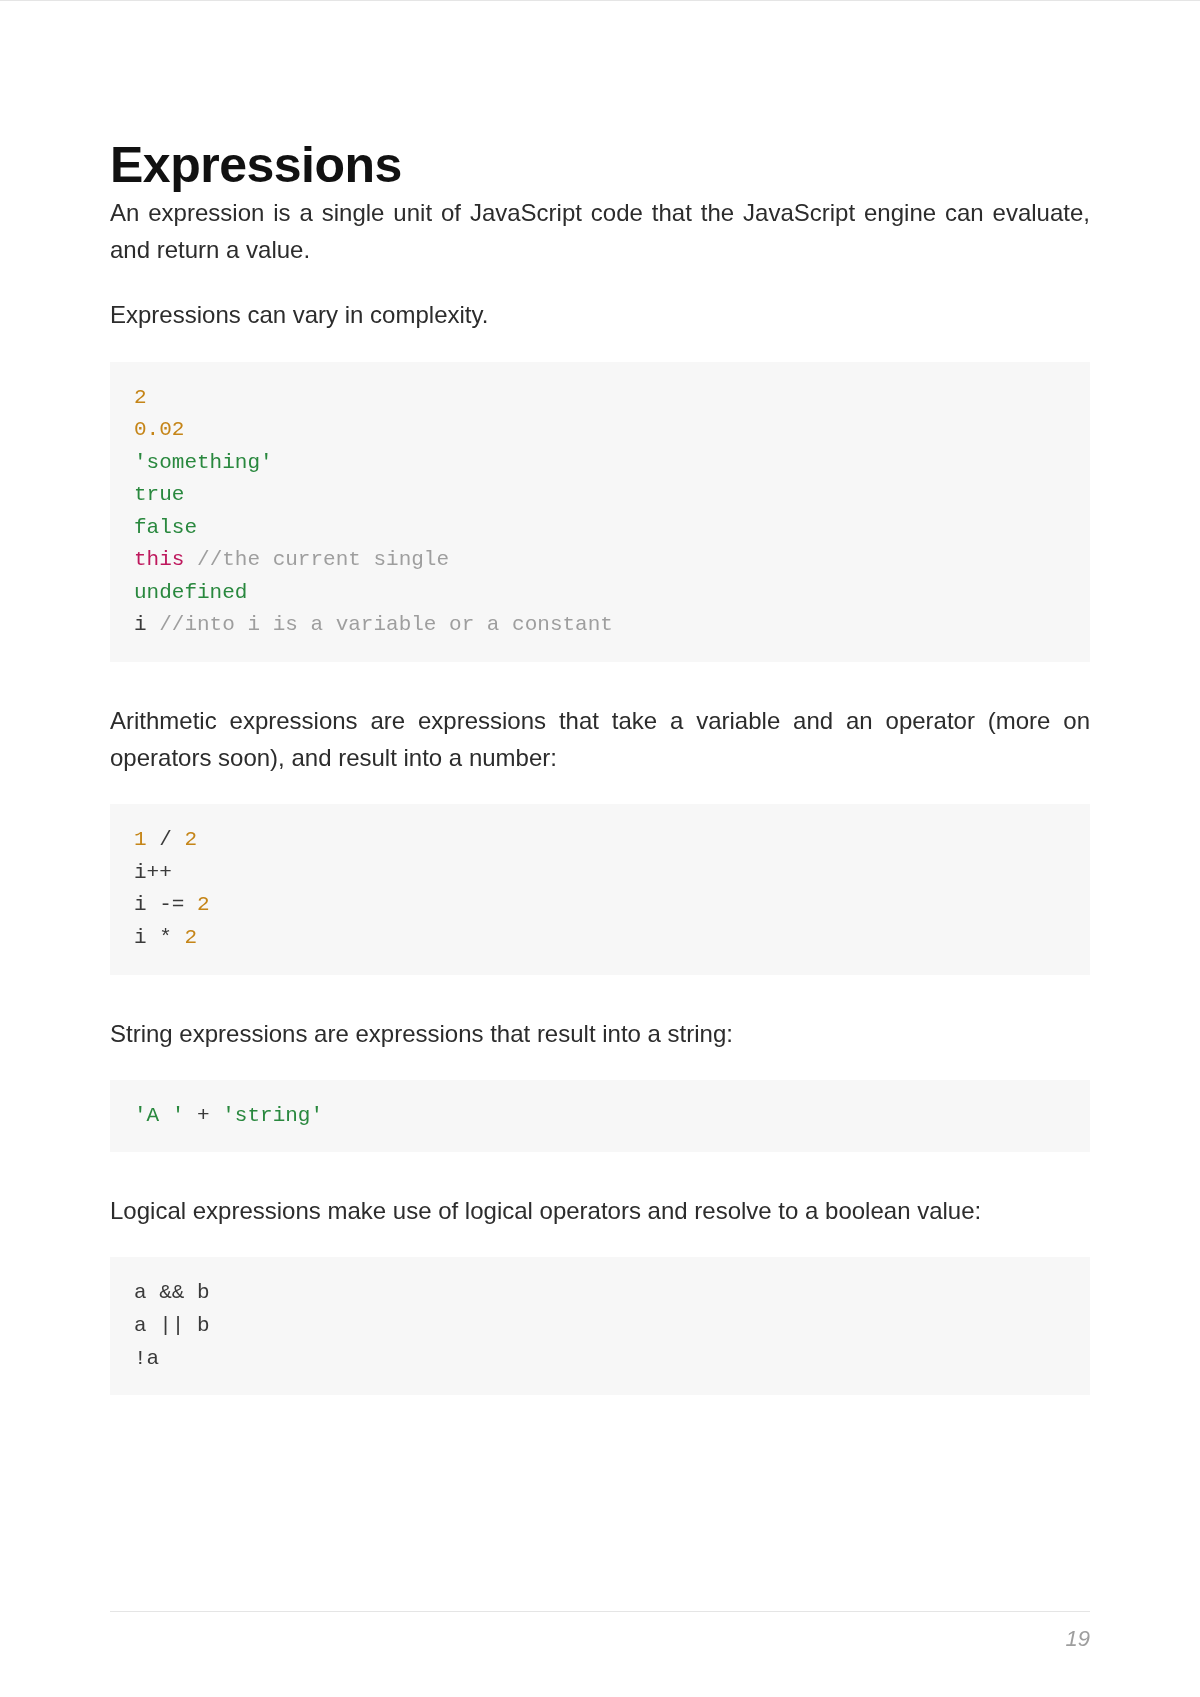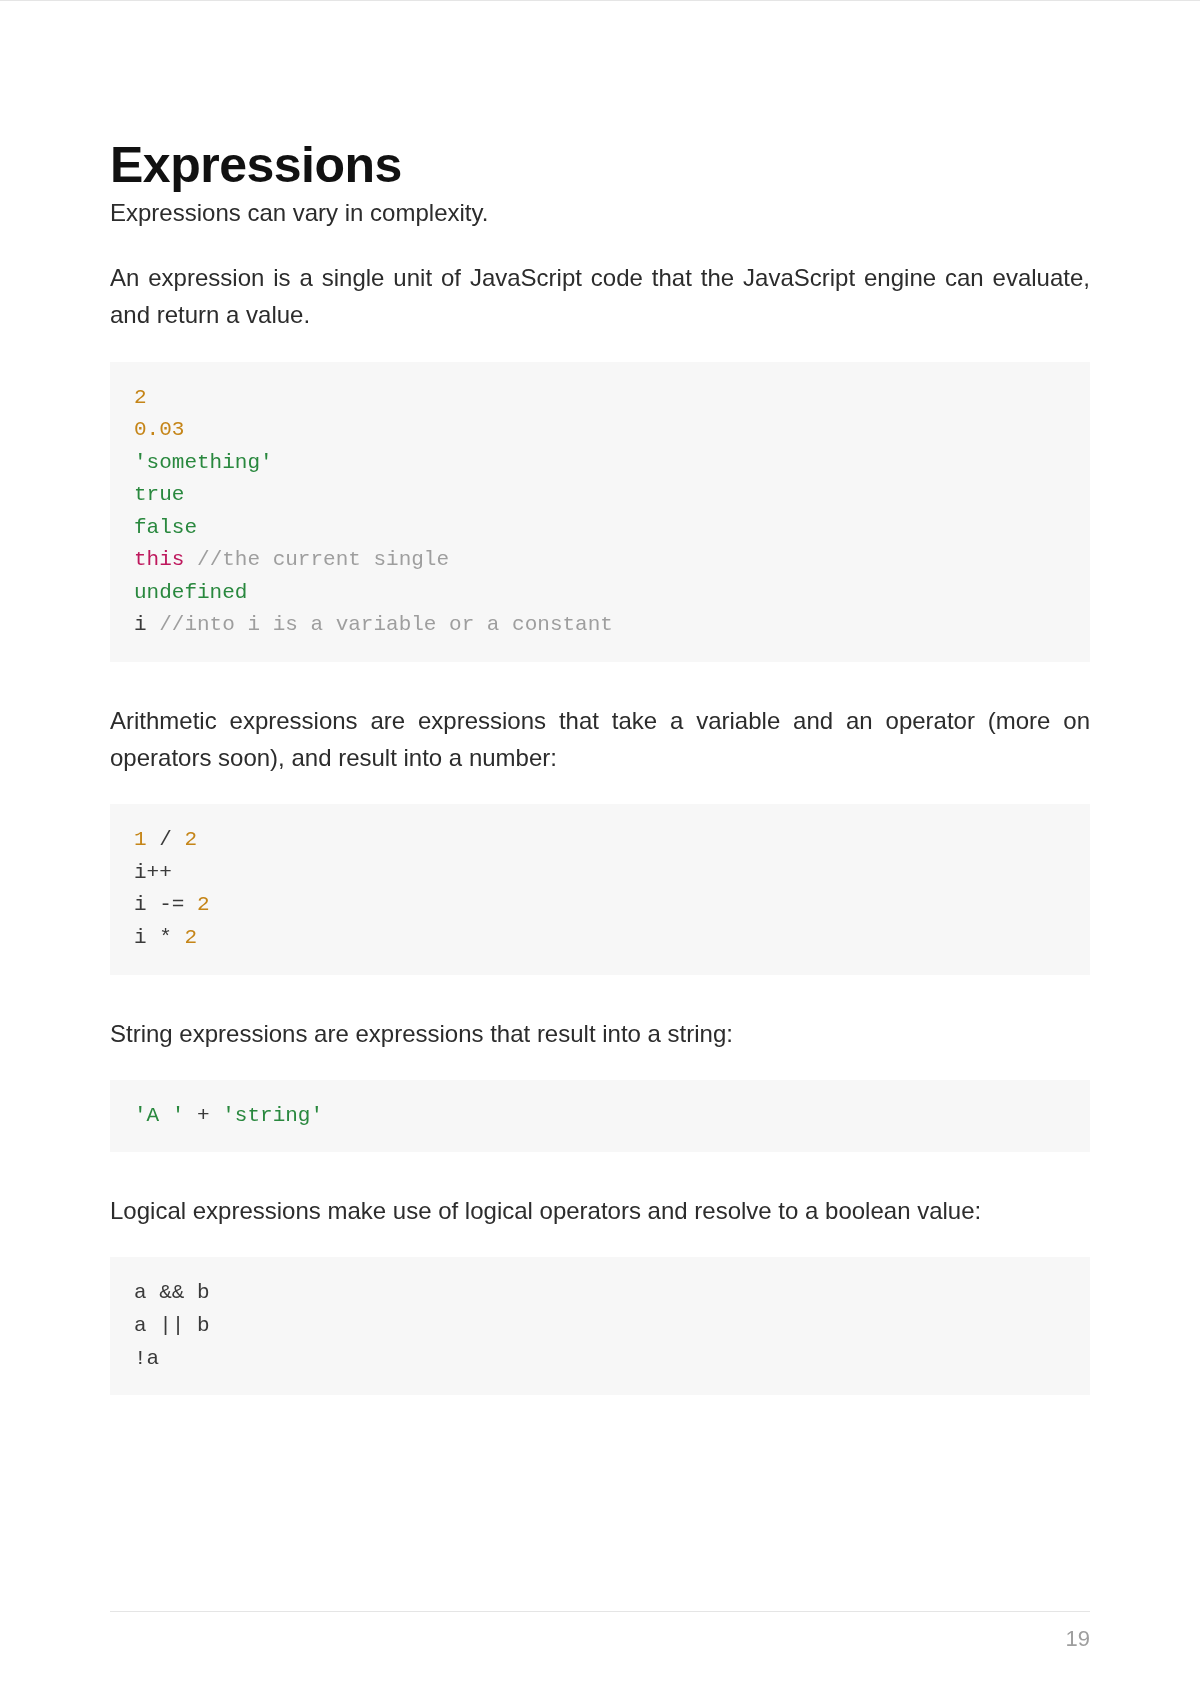--- a/index.html
+++ b/index.html
@@ -26,20 +26,21 @@
       left: 110px;
       right: 110px;
       border-top: 1px solid #e5e5e5;
     }
     .page-number {
       position: absolute;
       bottom: 45px;
       right: 110px;
       color: #9e9e9e;
       font-size: 22px;
+      font-style: italic;
     }
     h1.heading {
       font-size: 50px;
       font-weight: 700;
       color: #111111;
       margin-top: 85px;
       letter-spacing: -0.5px;
     }
     p.paragraph {
       font-size: 24px;
@@ -67,25 +68,25 @@
     .tok-comment { color: #9e9e9e; }
     .tok-default { color: #3a3a3a; }
   </style>
 </head>
 <body>
 
 <div class="page">
 
   <h1 class="heading">Expressions</h1>
 
+  <p class="paragraph">An expression is a single unit of JavaScript code that the JavaScript engine can evaluate, and return a value.</p>
   <p class="paragraph">Expressions can vary in complexity.</p>
-  <p class="paragraph">An expression is a single unit of JavaScript code that the JavaScript engine can evaluate, and return a value.</p>
 
   <div class="code-block"><span class="tok-number">2</span>
-<span class="tok-number">0.03</span>
+<span class="tok-number">0.02</span>
 <span class="tok-string">'something'</span>
 <span class="tok-keyword-green">true</span>
 <span class="tok-keyword-green">false</span>
 <span class="tok-keyword-purple">this</span><span class="tok-comment"> //the current single</span>
 <span class="tok-keyword-green">undefined</span>
 <span class="tok-default">i</span><span class="tok-comment"> //into i is a variable or a constant</span></div>
 
   <p class="paragraph">Arithmetic expressions are expressions that take a variable and an operator (more on operators soon), and result into a number:</p>
 
   <div class="code-block"><span class="tok-number">1</span><span class="tok-default"> / </span><span class="tok-number">2</span>

